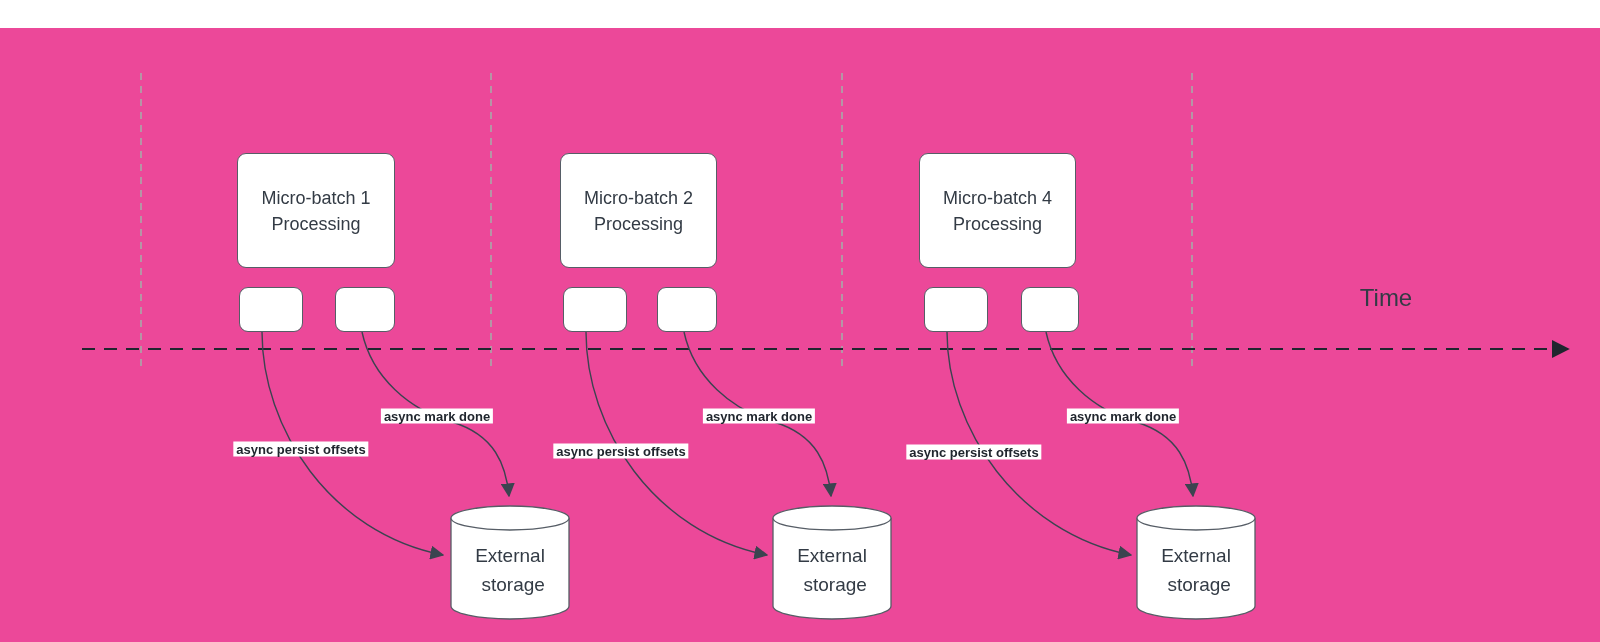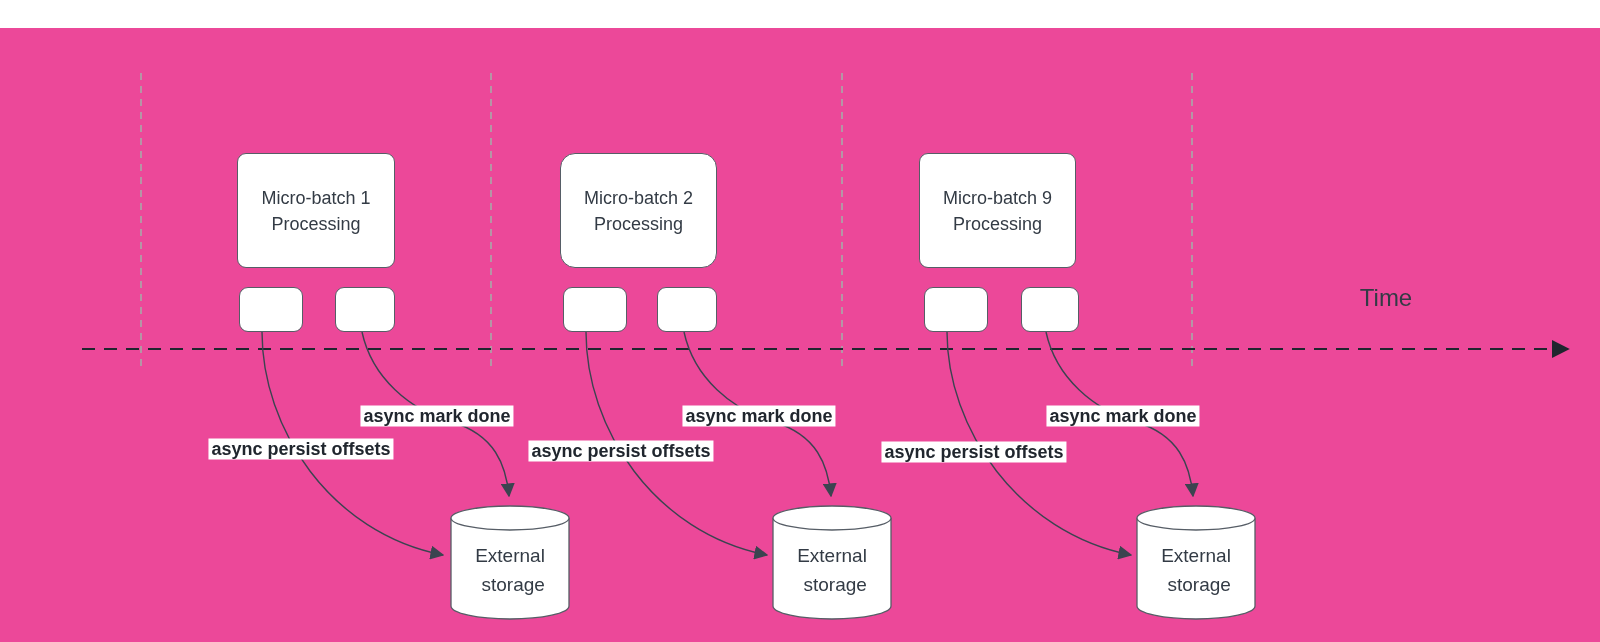--- a/index.html
+++ b/index.html
@@ -31,21 +31,21 @@
   .task-box {
     position: absolute;
     box-sizing: border-box;
     border: 1px solid #565d66;
     border-radius: 9px;
     background: #ffffff;
   }
   .edge-label {
     position: absolute;
     transform: translate(-50%, -50%);
-    font-size: 18px;
+    font-size: 13px;
     font-weight: bold;
     color: #20262e;
     background: #ffffff;
     padding: 0 3px;
     white-space: nowrap;
   }
   .storage-label {
     position: absolute;
     transform: translate(-50%, -50%);
     font-size: 19px;
@@ -115,35 +115,35 @@
   </div>
   <div class="task-box" style="left:239px; top:259px; width:64px; height:45px;"></div>
   <div class="task-box" style="left:335px; top:259px; width:60px; height:45px;"></div>
   <div class="edge-label" style="left:301px; top:421px;">async persist offsets</div>
   <div class="edge-label" style="left:437px; top:388px;">async mark done</div>
   <div class="storage-label" style="left:510px; top:542px;">
     <div>External</div>
     <div>storage</div>
   </div>
 
-  <div class="batch-box" style="left:560px; top:125px; width:157px; height:115px;border-radius:15px;">
+  <div class="batch-box" style="left:560px; top:125px; width:157px; height:115px;">
     <div>Micro-batch 2</div>
     <div>Processing</div>
   </div>
   <div class="task-box" style="left:563px; top:259px; width:64px; height:45px;"></div>
   <div class="task-box" style="left:657px; top:259px; width:60px; height:45px;"></div>
   <div class="edge-label" style="left:621px; top:423px;">async persist offsets</div>
   <div class="edge-label" style="left:759px; top:388px;">async mark done</div>
   <div class="storage-label" style="left:832px; top:542px;">
     <div>External</div>
     <div>storage</div>
   </div>
 
   <div class="batch-box" style="left:919px; top:125px; width:157px; height:115px;">
-    <div>Micro-batch 9</div>
+    <div>Micro-batch 4</div>
     <div>Processing</div>
   </div>
   <div class="task-box" style="left:924px; top:259px; width:64px; height:45px;"></div>
   <div class="task-box" style="left:1021px; top:259px; width:58px; height:45px;"></div>
   <div class="edge-label" style="left:974px; top:424px;">async persist offsets</div>
   <div class="edge-label" style="left:1123px; top:388px;">async mark done</div>
   <div class="storage-label" style="left:1196px; top:542px;">
     <div>External</div>
     <div>storage</div>
   </div>

